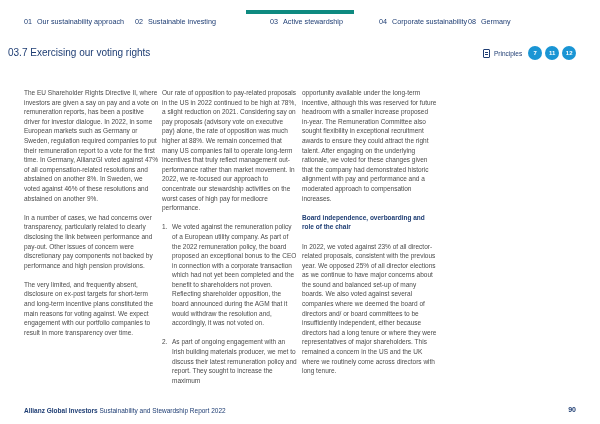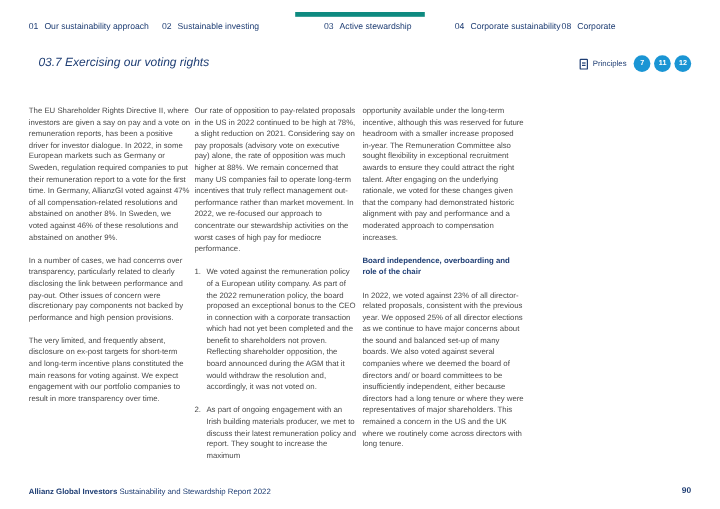--- a/index.html
+++ b/index.html
@@ -2,21 +2,21 @@
 <html><head>
 <meta charset="utf-8">
 <style>
   html, body { margin:0; padding:0; }
   body { width:600px; height:424px; background:#ffffff; position:relative; overflow:hidden;
          font-family:"Liberation Sans", sans-serif; color:#4a4a4a; }
   .nav { position:absolute; top:0; left:0; width:476px; height:30px; }
   .nav-item { position:absolute; top:17px; font-size:7.2px; color:#1e3d73; white-space:nowrap; }
   .nav-item .num { margin-right:5px; }
   .nav-active-bar { position:absolute; top:10px; height:4px; background:#0e8a80; }
-  .section-title { position:absolute; left:32px; top:47px; font-size:10px; color:#1e3d73;font-style:italic; }
+  .section-title { position:absolute; left:8px; top:47px; font-size:10px; color:#1e3d73; }
   .principles { position:absolute; top:46px; left:483px; display:flex; align-items:center; }
   .book-icon { width:7px; height:9px; border:1px solid #1e3d73; border-radius:1px; margin-right:4px; position:relative; box-sizing:border-box; }
   .book-icon::after { content:""; position:absolute; left:1px; right:1px; top:2px; height:1px; background:#1e3d73; box-shadow:0 2px 0 #1e3d73; }
   .principles-label { font-size:6.5px; color:#1e3d73; margin-right:6px; }
   .badge { width:14px; height:14px; border-radius:50%; background:#1a95d4; color:#fff; font-size:6px; font-weight:bold;
            display:flex; align-items:center; justify-content:center; margin-right:3px; }
   .col { position:absolute; top:88px; width:135px; font-size:6.5px; line-height:9.6px; color:#4a4a4a; }
   .col p { margin:0 0 9.6px 0; }
   .col1 { left:24px; }
   .col2 { left:162px; }
@@ -39,21 +39,21 @@
   <div class="nav-item" style="left:135px;">
     <span class="num">02</span><span>Sustainable investing</span>
   </div>
   <div class="nav-item" style="left:246px;padding-left:24px;">
     <span class="num">03</span><span>Active stewardship</span>
   </div>
   <div class="nav-item" style="left:357px;padding-left:22px;">
     <span class="num">04</span><span>Corporate sustainability</span>
   </div>
   <div class="nav-item" style="left:468px;">
-    <span class="num">08</span><span>Corporate</span>
+    <span class="num">08</span><span>Germany</span>
   </div>
 </div>
 
 <div class="section-title">03.7 Exercising our voting rights</div>
 
 <div class="principles">
   <span class="book-icon"></span>
   <span class="principles-label">Principles</span>
   <span class="badge">7</span>
   <span class="badge">11</span>

